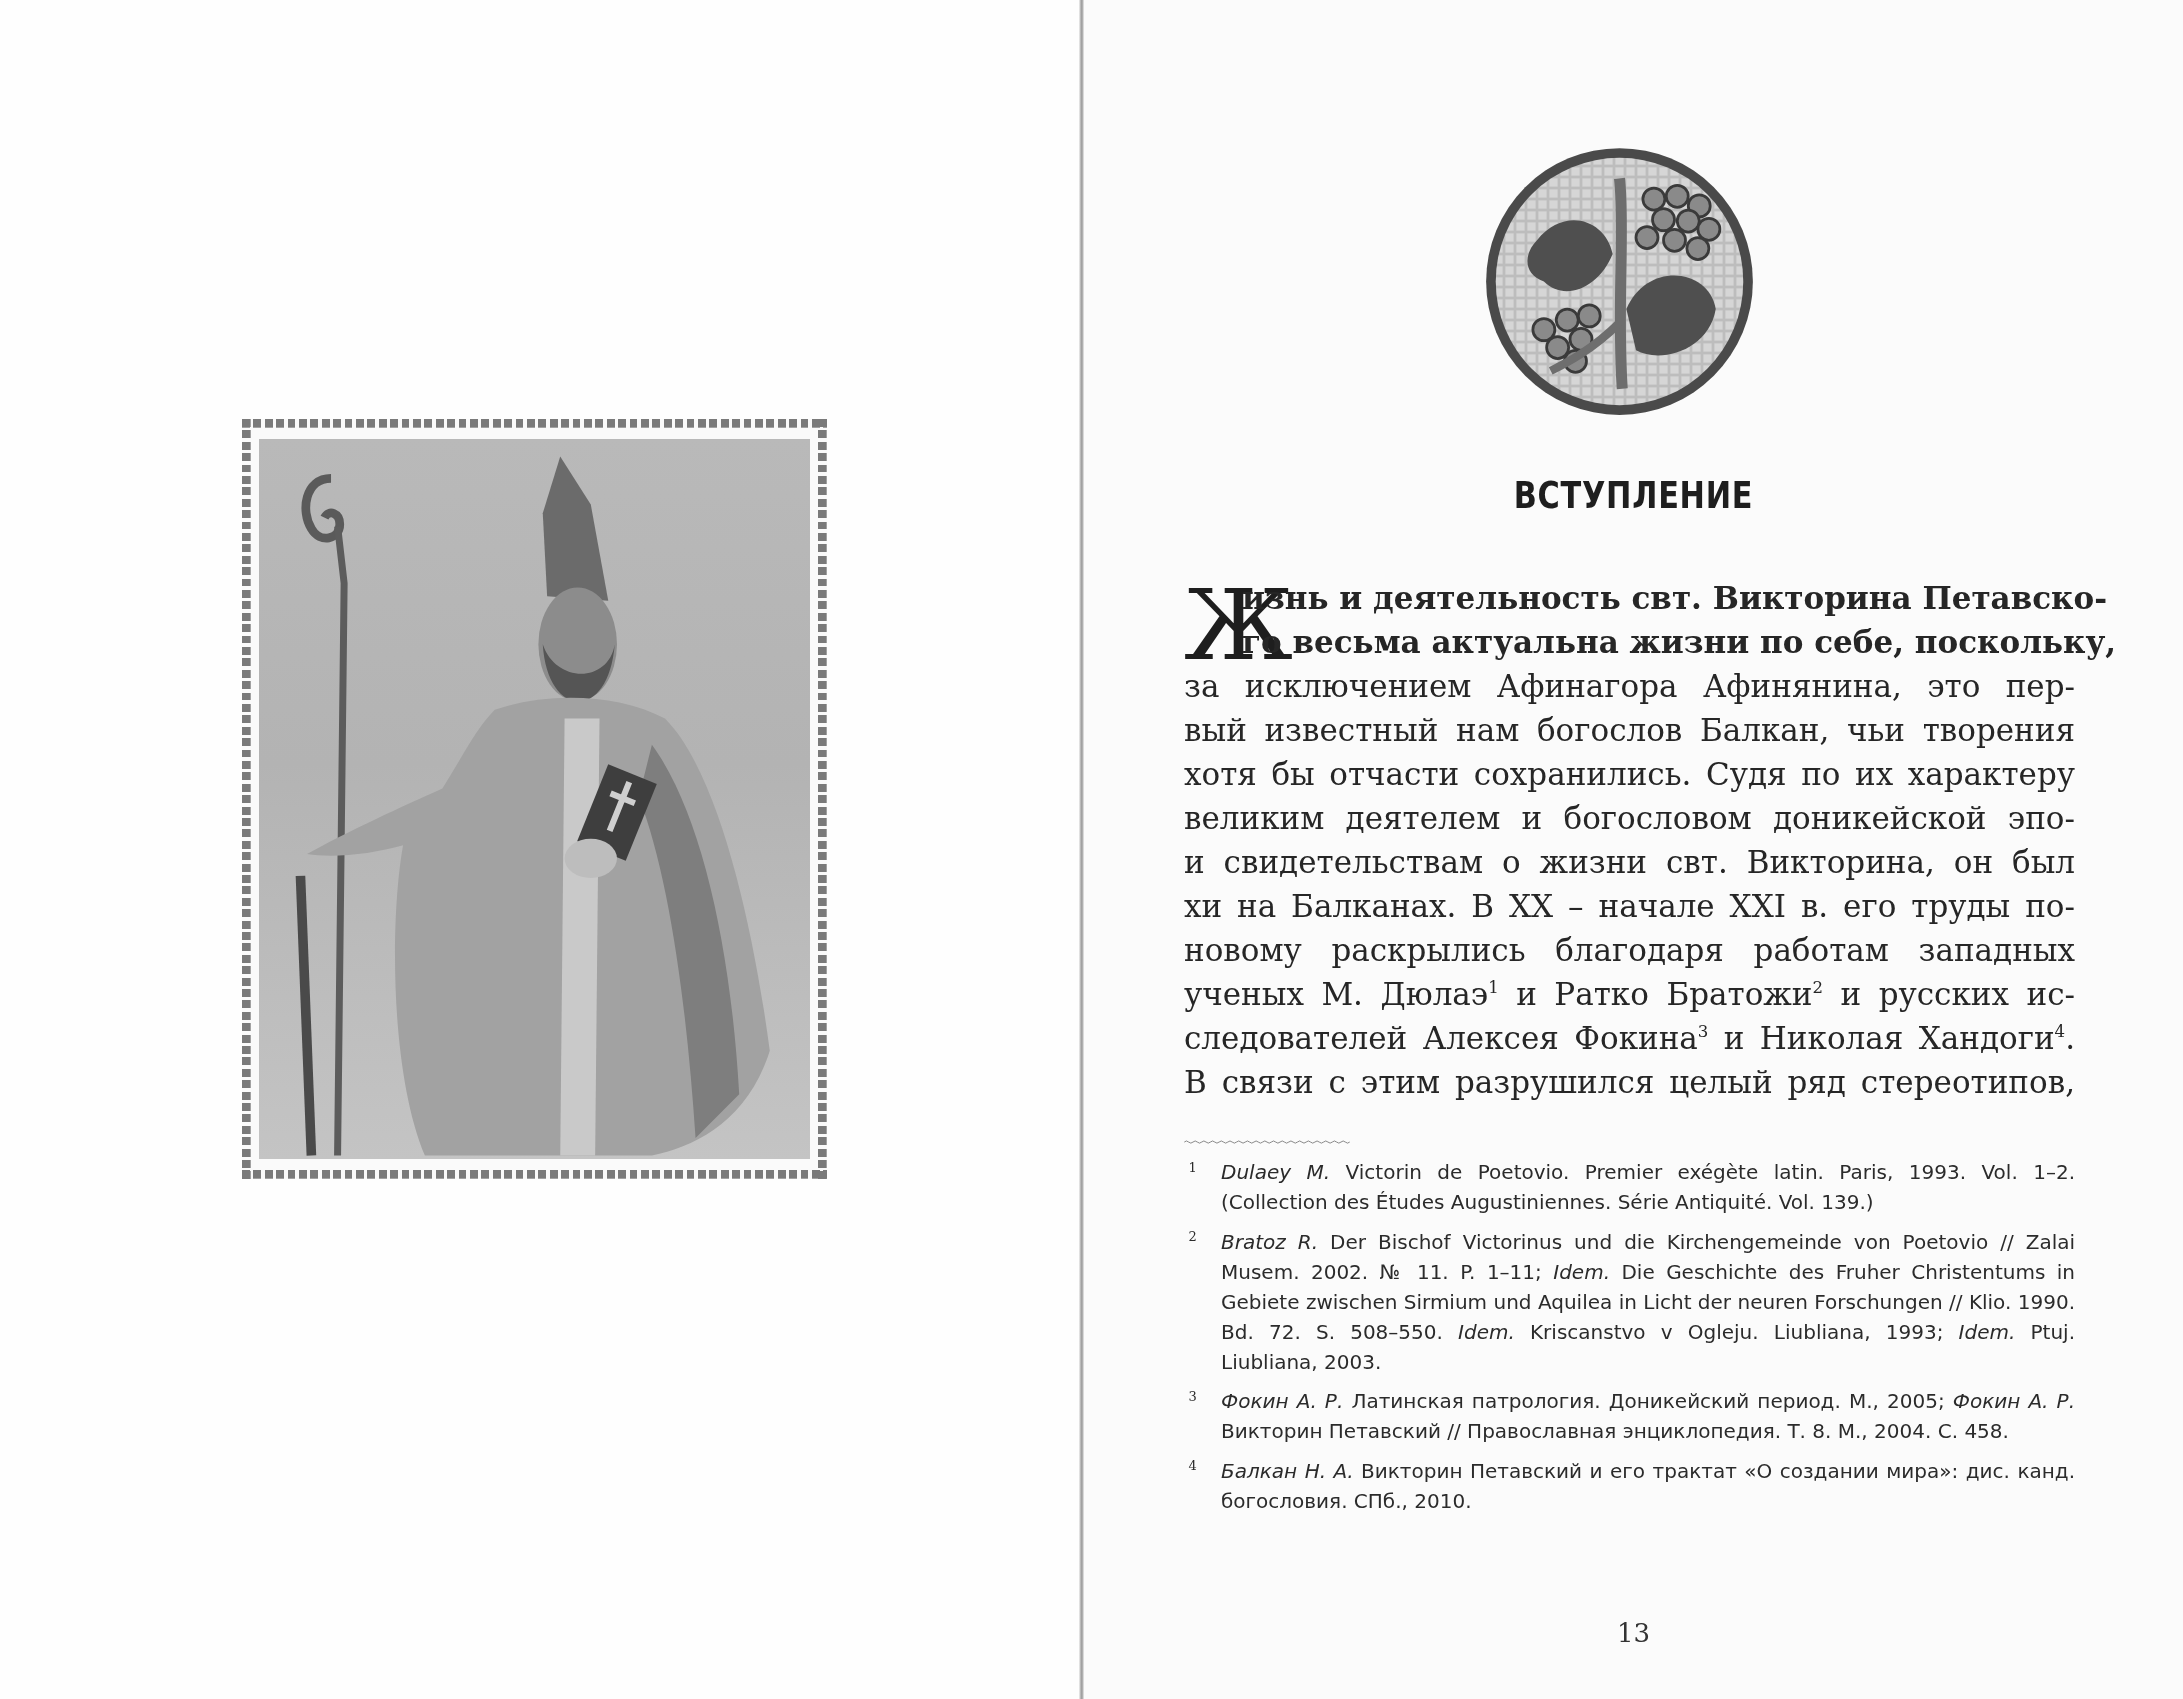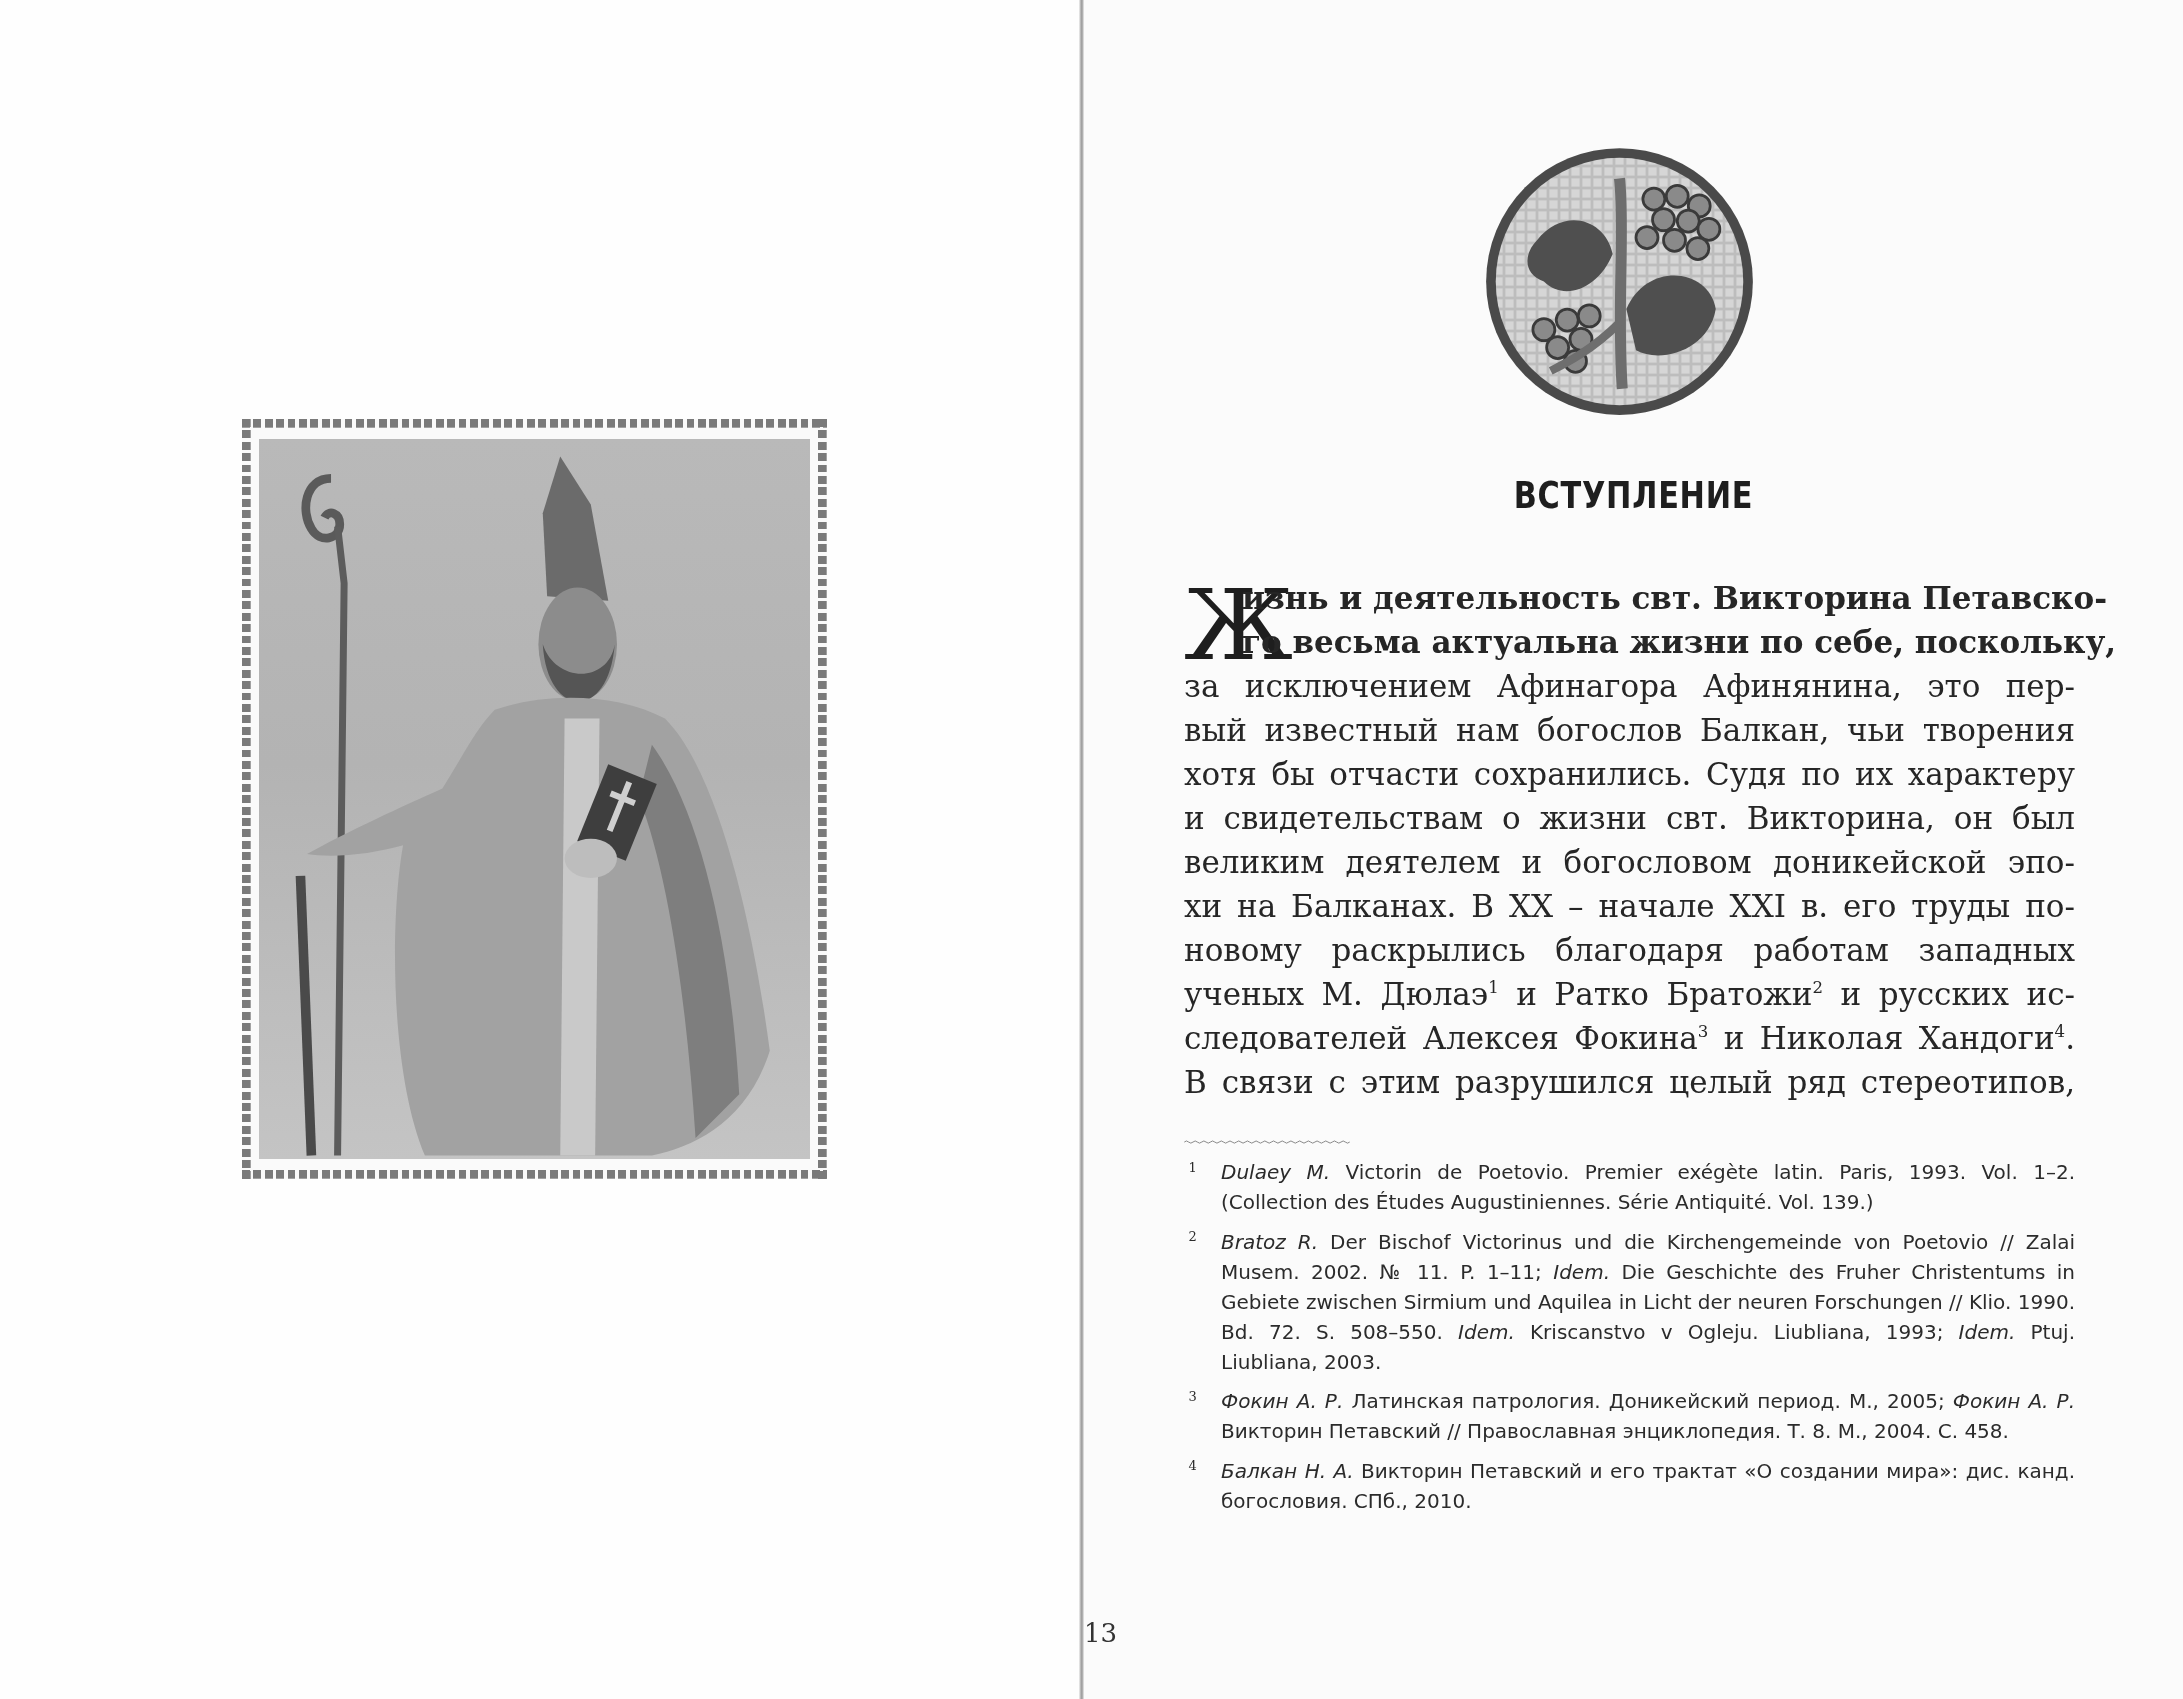--- a/index.html
+++ b/index.html
@@ -68,21 +68,21 @@
     font-size: 20px; line-height: 30px; color: #2b2b2b;
   }
   .footnote { position: relative; padding-left: 37px; margin-bottom: 9.6px; text-align: justify; }
   .footnote .fn-num {
     position: absolute; left: 4.4px; top: -4.4px; font-size: 13px;
     font-family: "DejaVu Serif", "Liberation Serif", serif;
   }
   .footnote em { font-style: italic; }
 
   .page-number {
-    position: absolute; left: 1084px; width: 1099px; top: 1618px; 
+    position: absolute; left: 1084px; width: 1099px; top: 1618px; text-align: center;
     font-size: 26px; font-family: "DejaVu Serif", "Liberation Serif", serif; color: #333;
   }
 </style>
 </head>
 <body>
 
 <div class="page page-left">
   <div class="portrait-frame">
     <div class="portrait">
       <svg viewBox="0 0 1264 1648" preserveAspectRatio="none">
@@ -151,22 +151,22 @@
 <div class="chapter-title">ВСТУПЛЕНИЕ</div>
 
 <div class="dropcap">Ж</div>
 
 <div class="body-text">
   <span class="line indented">изнь и деятельность свт. Викторина Петавско-</span>
   <span class="line indented">го весьма актуальна жизни по себе, поскольку,</span>
   <span class="line">за исключением Афинагора Афинянина, это пер-</span>
   <span class="line">вый известный нам богослов Балкан, чьи творения</span>
   <span class="line">хотя бы отчасти сохранились. Судя по их характеру</span>
+  <span class="line">великим деятелем и богословом доникейской эпо-</span>
   <span class="line">и свидетельствам о жизни свт. Викторина, он был</span>
-  <span class="line">великим деятелем и богословом доникейской эпо-</span>
   <span class="line">хи на Балканах. В XX – начале XXI в. его труды по-</span>
   <span class="line">новому раскрылись благодаря работам западных</span>
   <span class="line"><span>ученых М. Дюлаэ</span><sup class="fn">1</sup><span> и Ратко Братожи</span><sup class="fn">2</sup><span> и русских ис-</span></span>
   <span class="line"><span>следователей Алексея Фокина</span><sup class="fn">3</sup><span> и Николая Хандоги</span><sup class="fn">4</sup><span>.</span></span>
   <span class="line">В связи с этим разрушился целый ряд стереотипов,</span>
 </div>
 
 <svg class="fn-separator" viewBox="0 0 380 14">
   <path d="M0 7 Q5 2 10 7 T20 7 T30 7 T40 7 T50 7 T60 7 T70 7 T80 7 T90 7 T100 7 T110 7 T120 7 T130 7 T140 7 T150 7 T160 7 T170 7 T180 7 T190 7 T200 7 T210 7 T220 7 T230 7 T240 7 T250 7 T260 7 T270 7 T280 7 T290 7 T300 7 T310 7 T320 7 T330 7 T340 7 T350 7 T360 7 T370 7 T380 7" fill="none" stroke="#777" stroke-width="2"></path>
 </svg>

